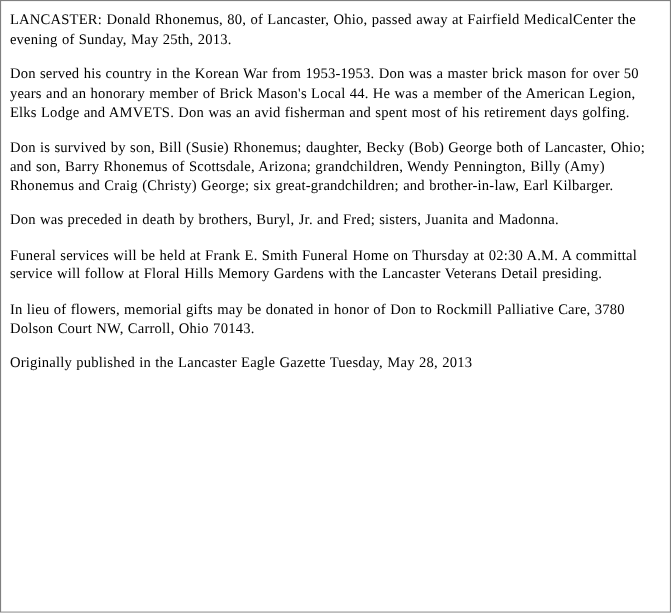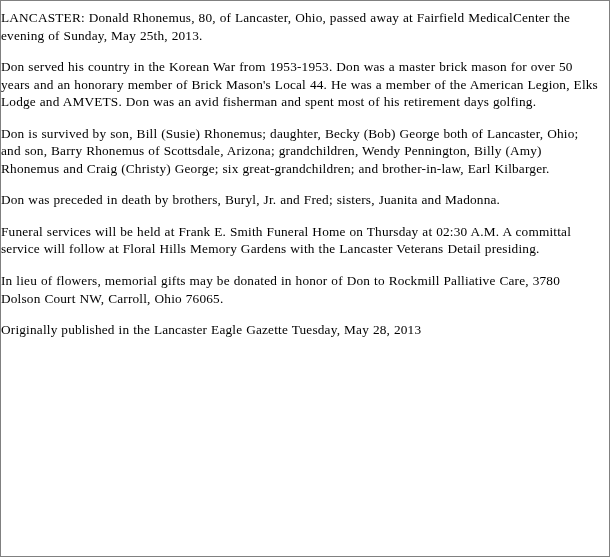--- a/index.html
+++ b/index.html
@@ -12,21 +12,21 @@
     height: 557px;
     font-family: "Liberation Serif", serif;
     color: #000000;
     overflow: hidden;
   }
   #obituary {
     box-sizing: border-box;
     width: 610px;
     height: 557px;
     border: 1px solid #808080;
-    padding: 8px 10px 0 0;
+    padding: 8px 10px 0 8px;
     background: #ffffff;
   }
   p {
     margin: 0 0 14px 0;
     font-size: 13.3px;
     line-height: 1.32;
     text-align: left;
     letter-spacing: 0.18px;
     word-spacing: 0.4px;
   }
@@ -36,15 +36,15 @@
 </style>
 </head>
 <body>
 
 <div id="obituary">
   <p>LANCASTER: Donald Rhonemus, 80, of Lancaster, Ohio, passed away at Fairfield MedicalCenter the evening of Sunday, May 25th, 2013.</p>
   <p>Don served his country in the Korean War from 1953-1953. Don was a master brick mason for over 50 years and an honorary member of Brick Mason's Local 44. He was a member of the American Legion, Elks Lodge and AMVETS. Don was an avid fisherman and spent most of his retirement days golfing.</p>
   <p>Don is survived by son, Bill (Susie) Rhonemus; daughter, Becky (Bob) George both of Lancaster, Ohio; and son, Barry Rhonemus of Scottsdale, Arizona; grandchildren, Wendy Pennington, Billy (Amy) Rhonemus and Craig (Christy) George; six great-grandchildren; and brother-in-law, Earl Kilbarger.</p>
   <p>Don was preceded in death by brothers, Buryl, Jr. and Fred; sisters, Juanita and Madonna.</p>
   <p>Funeral services will be held at Frank E. Smith Funeral Home on Thursday at 02:30 A.M. A committal service will follow at Floral Hills Memory Gardens with the Lancaster Veterans Detail presiding.</p>
-  <p>In lieu of flowers, memorial gifts may be donated in honor of Don to Rockmill Palliative Care, 3780 Dolson Court NW, Carroll, Ohio 76065.</p>
+  <p>In lieu of flowers, memorial gifts may be donated in honor of Don to Rockmill Palliative Care, 3780 Dolson Court NW, Carroll, Ohio 70143.</p>
   <p class="last">Originally published in the Lancaster Eagle Gazette Tuesday, May 28, 2013</p>
 </div>
 
 </body></html>

